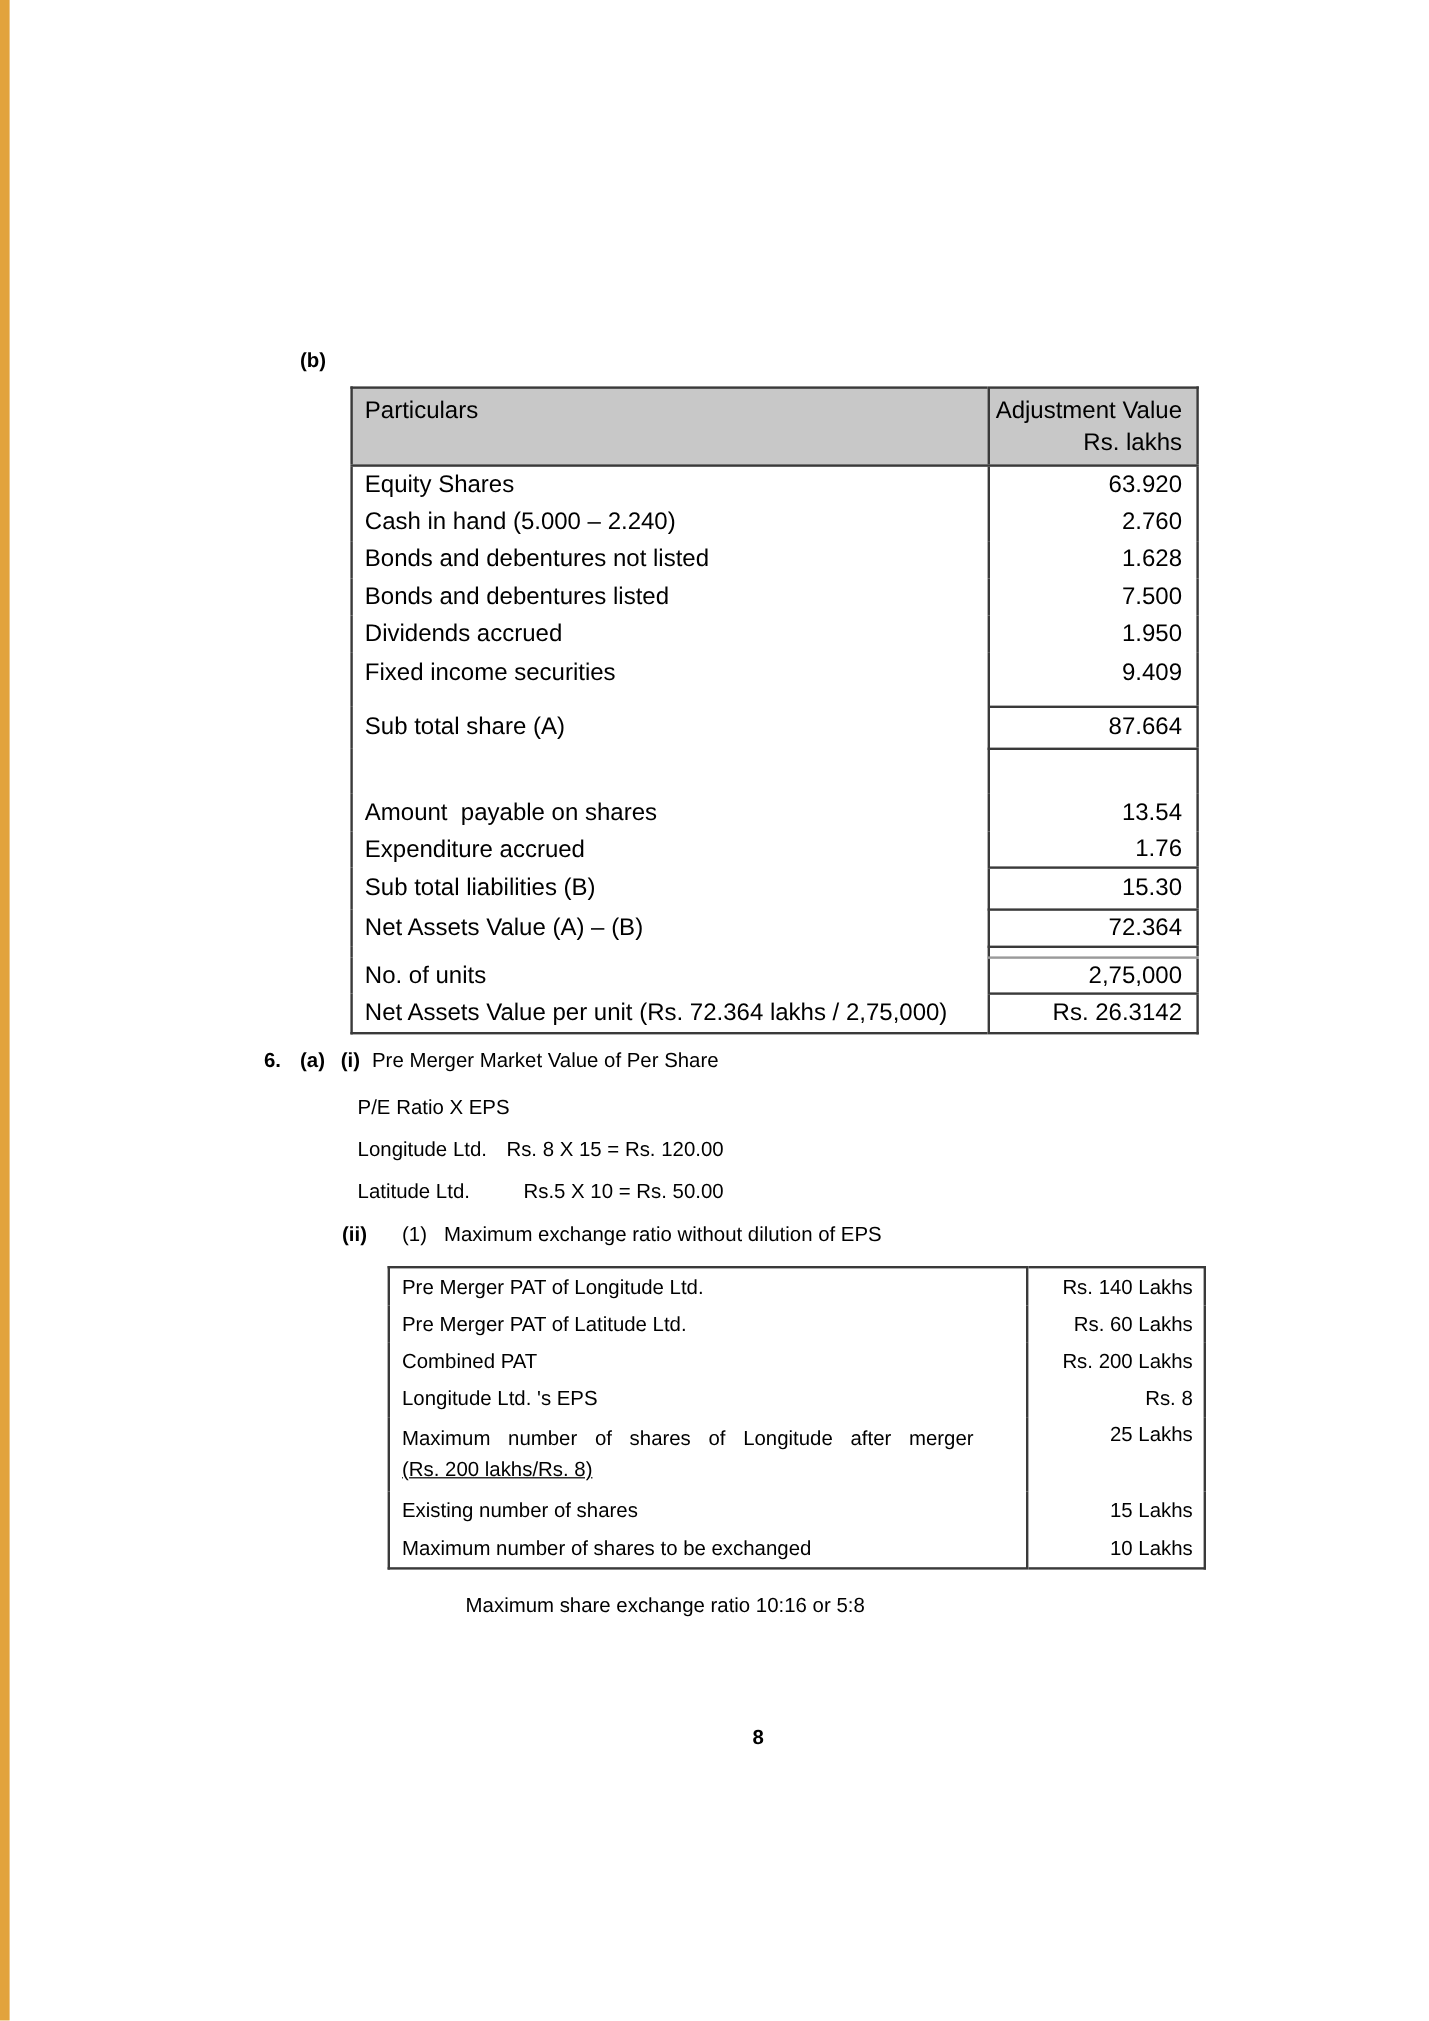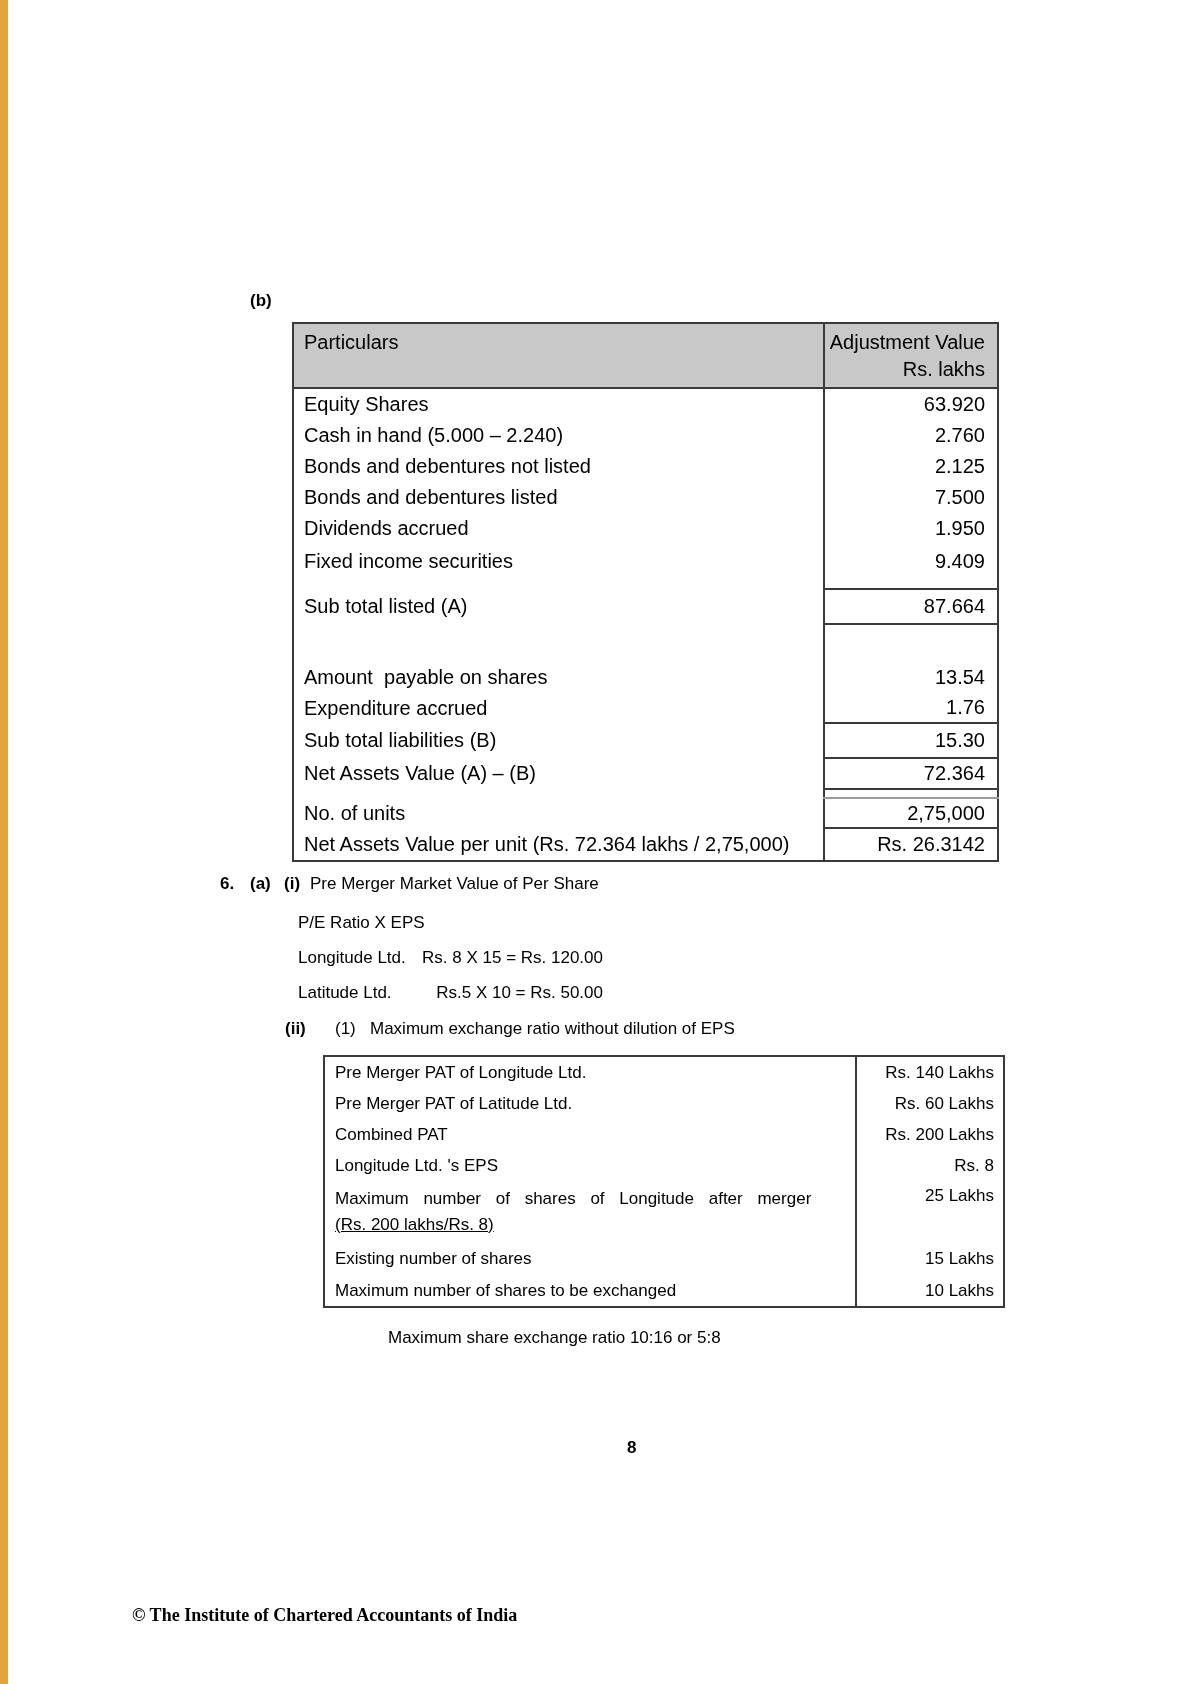--- a/index.html
+++ b/index.html
@@ -80,36 +80,36 @@
       <tr style="height:32px">
         <td class="lab">Equity Shares</td>
         <td class="val">63.920</td>
       </tr>
       <tr style="height:31px">
         <td class="lab">Cash in hand (5.000 – 2.240)</td>
         <td class="val">2.760</td>
       </tr>
       <tr style="height:31px">
         <td class="lab">Bonds and debentures not listed</td>
-        <td class="val">2.125</td>
+        <td class="val">1.628</td>
       </tr>
       <tr style="height:31px">
         <td class="lab">Bonds and debentures listed</td>
         <td class="val">7.500</td>
       </tr>
       <tr style="height:31px">
         <td class="lab">Dividends accrued</td>
         <td class="val">1.950</td>
       </tr>
       <tr style="height:45px">
         <td class="lab" style="vertical-align:top; padding-top:6px;">Fixed income securities</td>
         <td class="val" style="vertical-align:top; padding-top:6px;">9.409</td>
       </tr>
       <tr class="bt bb" style="height:35px">
-        <td class="lab">Sub total listed (A)</td>
+        <td class="lab">Sub total share (A)</td>
         <td class="val">87.664</td>
       </tr>
       <tr style="height:37px">
         <td class="lab"></td>
         <td class="val"></td>
       </tr>
       <tr style="height:32px">
         <td class="lab">Amount  payable on shares</td>
         <td class="val">13.54</td>
       </tr>
@@ -197,15 +197,14 @@
         <td class="lab">Maximum number of shares to be exchanged</td>
         <td class="val">10 Lakhs</td>
       </tr>
     </tbody>
   </table>
 
   <div class="abs" style="left:388px; top:1328px;">Maximum share exchange ratio 10:16 or 5:8</div>
 
   <div class="abs b" style="left:627px; top:1438px;">8</div>
 
-  <div class="footer">© The Institute of Chartered Accountants of India</div>
 
 </div>
 
 </body></html>

